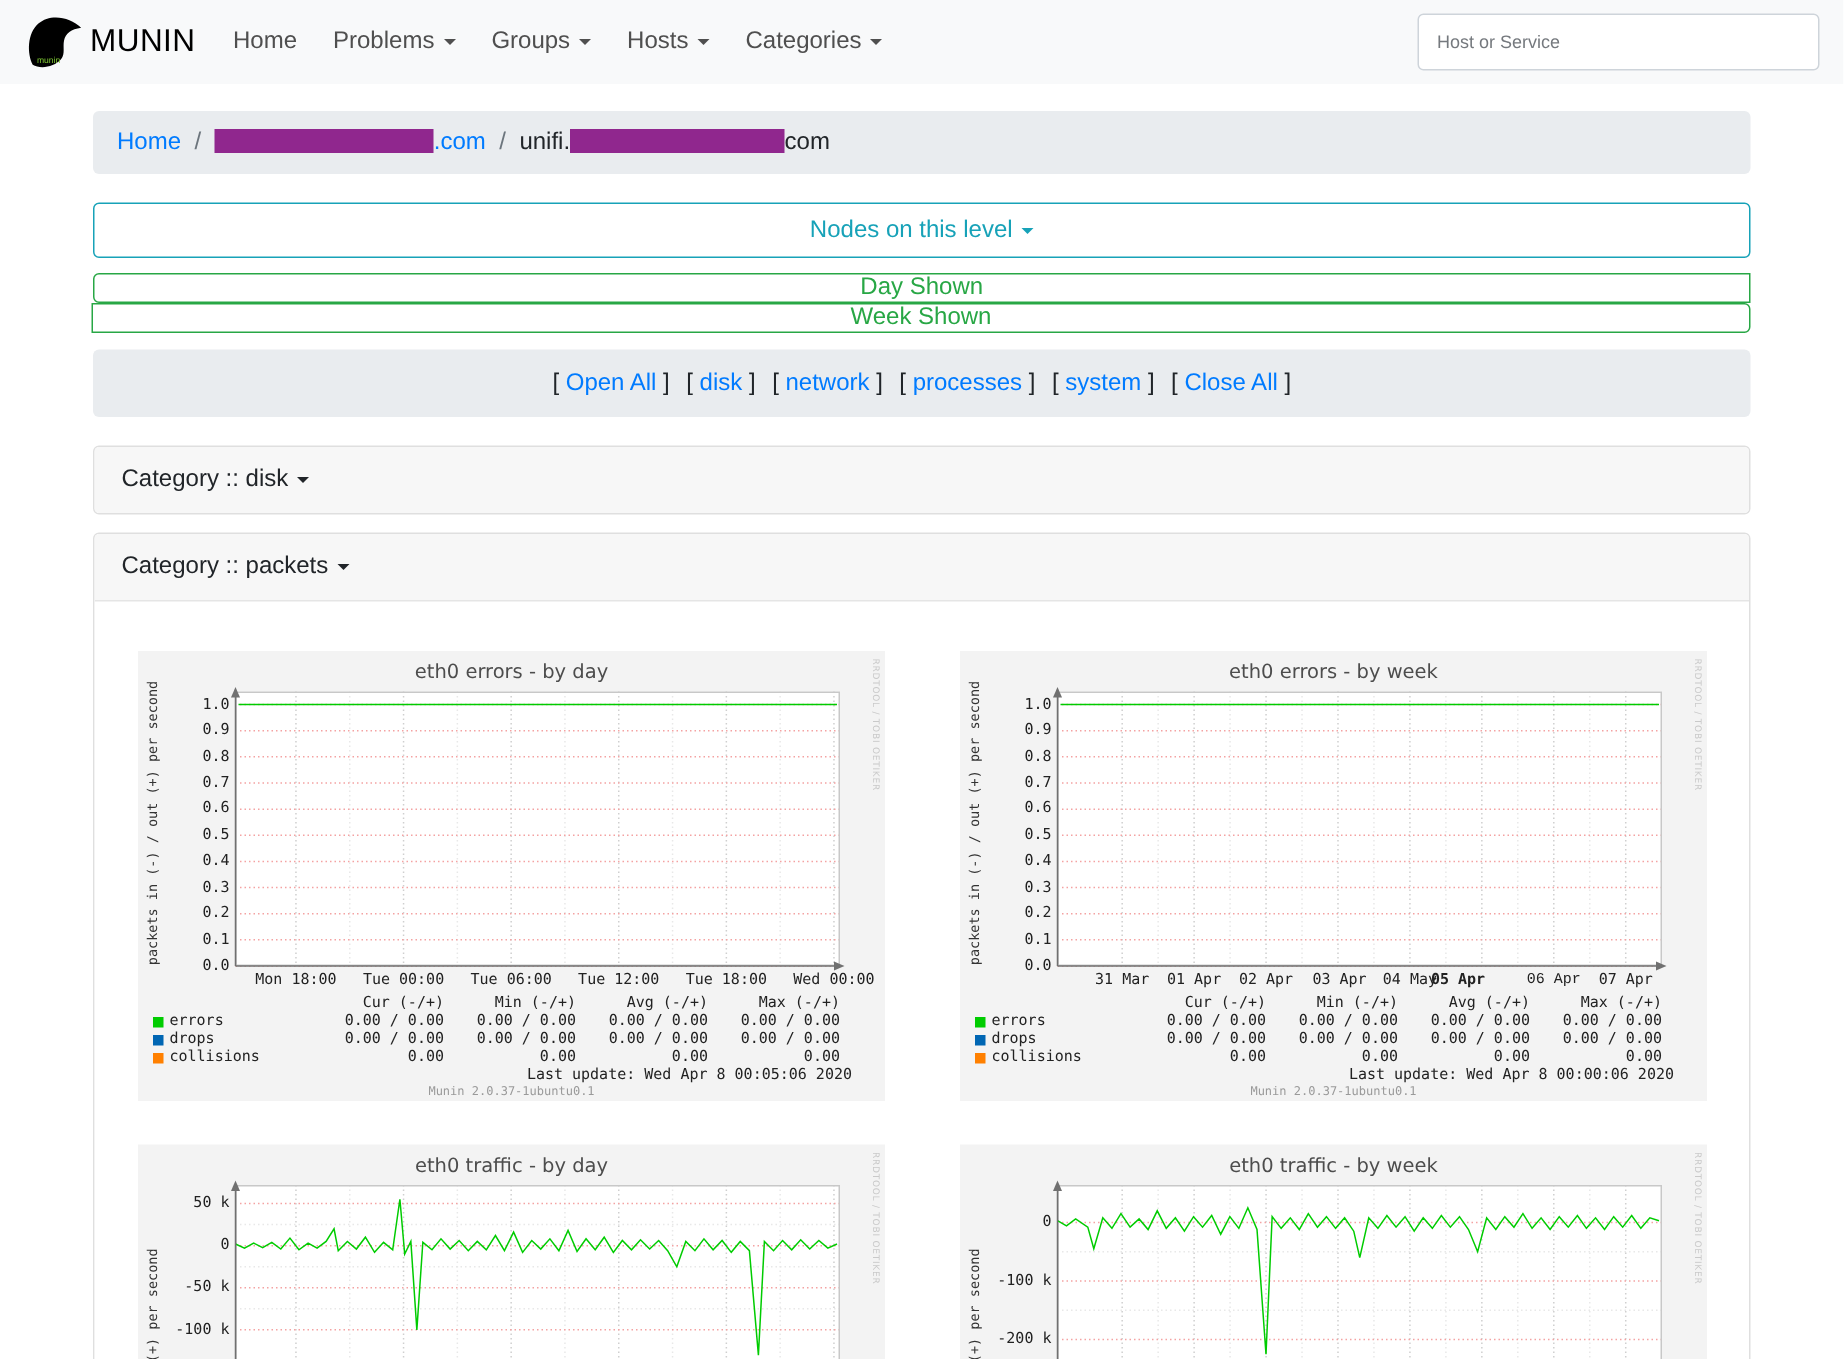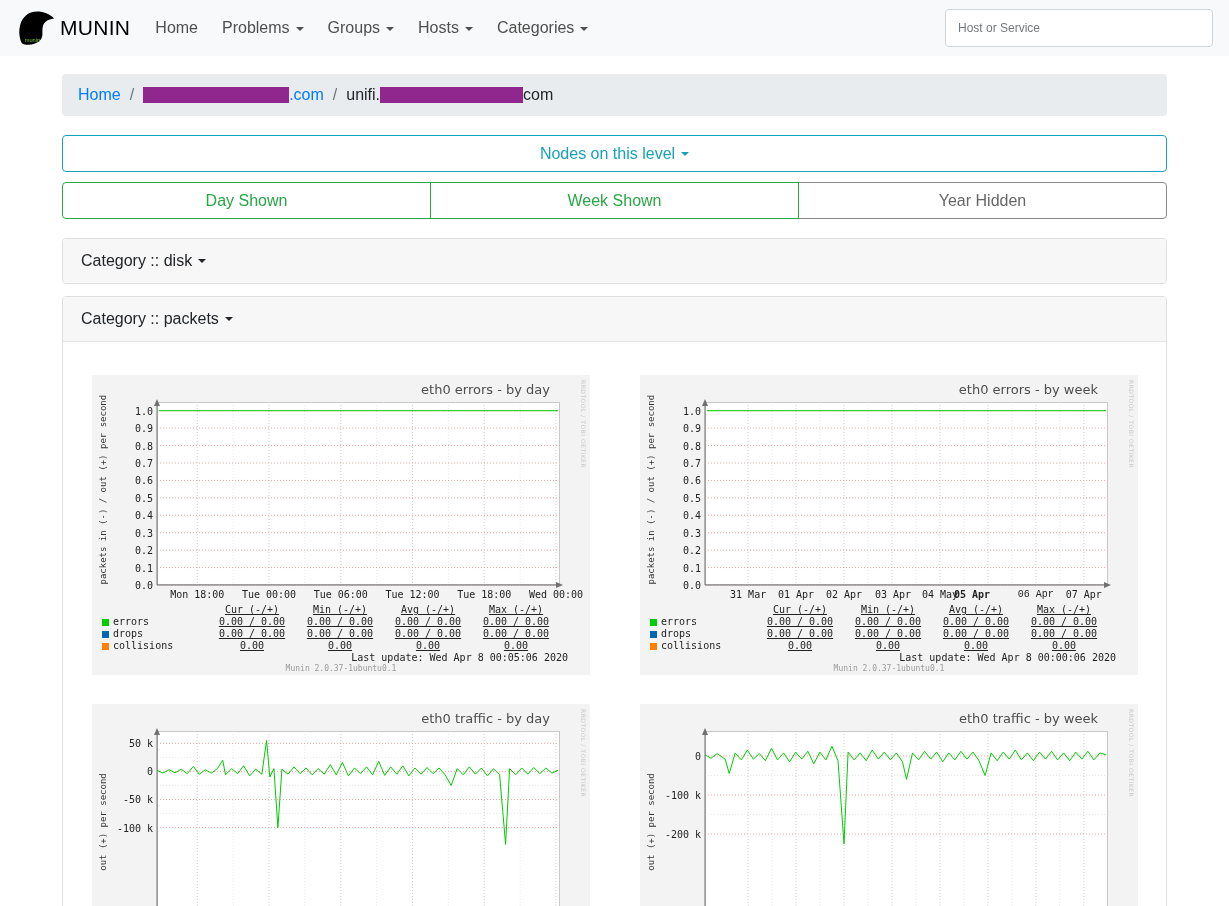--- a/index.html
+++ b/index.html
@@ -26,21 +26,21 @@
   .crumb-link { color:#007bff; text-decoration:none; cursor:pointer; }
   .crumb-sep { color:#6c757d; }
   .redact { display:inline-block; height:16px; background:#90278e; vertical-align:-3px; }
   .redact.w1 { width:146px; }
   .redact.w2 { width:143px; }
 
   .nodes-btn { margin-top:19px; width:100%; height:37px; background:#fff; border:1px solid #17a2b8;
     border-radius:4px; color:#17a2b8; font-size:16px; display:flex; align-items:center; justify-content:center;
     cursor:pointer; font-family:inherit; }
 
-  .tabs { margin-top:10px; display:flex; }
+  .tabs { margin-top:10px; display:flex;flex-direction:column; }
   .tab { flex:1; height:37px; background:#fff; font-size:16px; display:flex; align-items:center;
     justify-content:center; cursor:pointer; margin-left:-1px; font-family:inherit; }
   .tab:first-child { margin-left:0; border-radius:4px 0 0 4px; }
   .tab:last-child { border-radius:0 4px 4px 0; }
   .tab.shown { color:#28a745; border:1px solid #28a745; z-index:1; position:relative; }
   .tab.hidden { color:#666; border:1px solid #8a8a8a; }
 
   .quick-links { margin-top:11px; background:#e9ecef; border-radius:4px; height:45px; display:flex;
     align-items:center; justify-content:center; font-size:16px; color:#212529; gap:11px; }
   .ql a { color:#007bff; text-decoration:none; cursor:pointer; }
@@ -48,33 +48,33 @@
   .panel { margin-top:19px; border:1px solid #dfdfdf; border-radius:4px; overflow:hidden; }
   .panel.tight { margin-top:12px; }
   .panel-header { background:#f7f7f7; padding:13px 18px; font-size:16px; color:#212529; cursor:pointer;
     display:flex; align-items:center; }
   .panel-body { background:#fff; border-top:1px solid #e5e5e5; padding:33px 29px 40px;
     display:grid; grid-template-columns:498px 498px; column-gap:50px; row-gap:29px; }
 
   
   .graph { width:498px; height:300px; background:#f3f3f3; position:relative;
     font-family:"DejaVu Sans Mono", monospace; color:#222; cursor:pointer; }
-  .g-title { position:absolute; top:7px; left:40px; right:40px; text-align:right; font-size:13px;
+  .g-title { position:absolute; top:7px; left:40px; right:40px; text-align:center; font-size:13px;
     color:#4d4d4d; font-family:"DejaVu Sans", sans-serif; }
   .g-ylabel { position:absolute; width:183px; height:12px; left:-80px; top:112px;
     transform:rotate(-90deg); text-align:center; font-size:9px; color:#333; white-space:nowrap; }
   .g-plot { position:absolute; left:65px; top:27px; width:403px; height:183px; background:#fff; }
   .g-plot svg { display:block; overflow:visible; }
   .g-yticks { position:absolute; left:0; top:27px; width:61px; height:183px; }
   .g-yticks span { position:absolute; right:0; transform:translateY(-50%); font-size:10px; color:#222; white-space:nowrap; }
   .g-xticks { position:absolute; left:65px; top:214px; width:403px; height:12px; }
   .g-xticks span { position:absolute; transform:translateX(-50%); font-size:10px; color:#222; white-space:nowrap; }
   .g-legend { position:absolute; left:10px; top:229px; width:458px; font-size:10px; line-height:12px; }
   .lg-row { display:grid; grid-template-columns:106px 88px 88px 88px 88px; }
-  .lg-val { text-align:center;text-decoration:underline; }
+  .lg-val { text-align:right; }
   .lg-name { display:flex; align-items:center; gap:4px; }
   .sw { display:inline-block; width:7px; height:7px; }
   .g-update { position:absolute; right:22px; top:277px; font-size:10px; color:#222; }
   .g-watermark { position:absolute; left:0; right:0; top:289px; text-align:center; font-size:8px; color:#9a9a9a; }
   .g-rrdtool { position:absolute; right:3px; top:5px; writing-mode:vertical-rl; font-size:6px;
     letter-spacing:.5px; color:#c9c9c9; font-family:"DejaVu Sans", sans-serif; }
 </style>
 </head>
 <body>
 
@@ -107,23 +107,30 @@
   </div>
 
   <button class="nodes-btn">
     <span>Nodes on this level</span>
     <span class="caret"></span>
   </button>
 
   <div class="tabs">
       <button class="tab shown">Day Shown</button>
       <button class="tab shown">Week Shown</button>
-      <button class="tab hidden">Year Hidden</button>
     </div>
 
+  <div class="quick-links">
+      <span class="ql">[ <a>Open All</a> ]</span>
+      <span class="ql">[ <a>disk</a> ]</span>
+      <span class="ql">[ <a>network</a> ]</span>
+      <span class="ql">[ <a>processes</a> ]</span>
+      <span class="ql">[ <a>system</a> ]</span>
+      <span class="ql">[ <a>Close All</a> ]</span>
+    </div>
 
   <div class="panel">
     <div class="panel-header">
       <span>Category :: disk</span>
       <span class="caret"></span>
     </div>
   </div>
 
   <div class="panel tight">
     <div class="panel-header">

